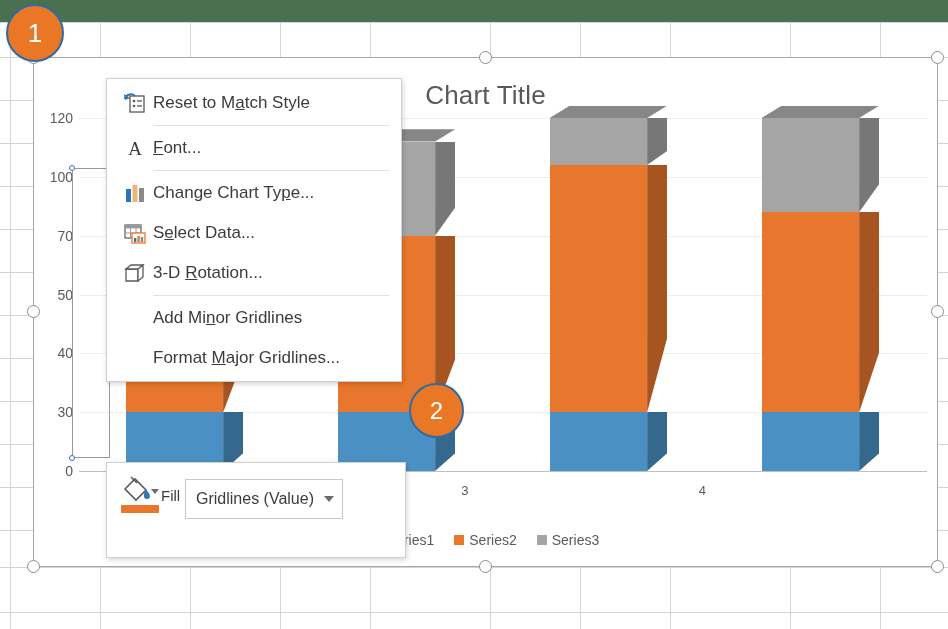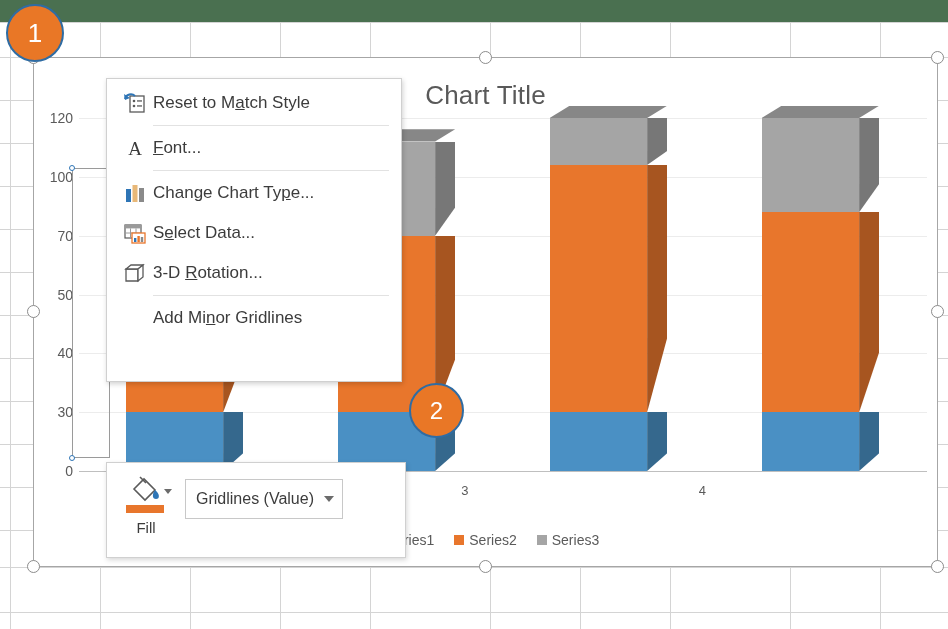--- a/index.html
+++ b/index.html
@@ -101,21 +101,21 @@
   .sep { height:1px; background:#e2e2e2; margin:2px 12px 2px 46px; }
 
   
   .mini-bar {
     position:absolute; left:106px; top:462px; width:300px; height:96px;
     background:#ffffff; border:1px solid #d0d0d0;
     box-shadow: 1px 2px 5px rgba(0,0,0,.16);
     z-index:31; display:flex; align-items:flex-start; padding:10px 8px;
   }
   .mb-btn {
-    width:62px; display:flex; flex-direction:column; align-items:center; gap:2px;text-align:center;
+    width:62px; display:flex; align-items:center; gap:2px;text-align:center;
   }
   .mb-glyph { position:relative; width:52px; height:44px; }
   .mb-colorbar { position:absolute; left:6px; bottom:4px; width:38px; height:8px; }
   .mb-caret {
     position:absolute; right:0px; top:16px;
     width:0;height:0;border-left:4px solid transparent;border-right:4px solid transparent;
     border-top:5px solid #6b6b6b;
   }
   .mb-text { font-size:15px; color:#3c3c3c; }
   .mb-combo {
@@ -355,20 +355,21 @@
           </span>
           <span class="mi-label">3-D <u>R</u>otation...</span>
         </div>
         <div class="sep"></div>
         <div class="mi">
           <span class="mi-icon"></span>
           <span class="mi-label">Add Mi<u>n</u>or Gridlines</span>
         </div>
         <div class="mi">
           <span class="mi-icon"></span>
+          <span class="mi-label">Format <u>M</u>ajor Gridlines...</span>
         </div>
       </div>
   </div>
 
   <div class="mini-bar">
     <div class="mb-btn">
       <div class="mb-glyph">
         <svg width="44" height="32" viewBox="0 0 44 32" aria-hidden="true">
           <path d="M10 16 L20 6 L31 17 L21 27 Z" fill="#ffffff" stroke="#5a5a5a" stroke-width="1.6"></path>
           <path d="M16 4 L22 10" stroke="#5a5a5a" stroke-width="1.6" fill="none"></path>

